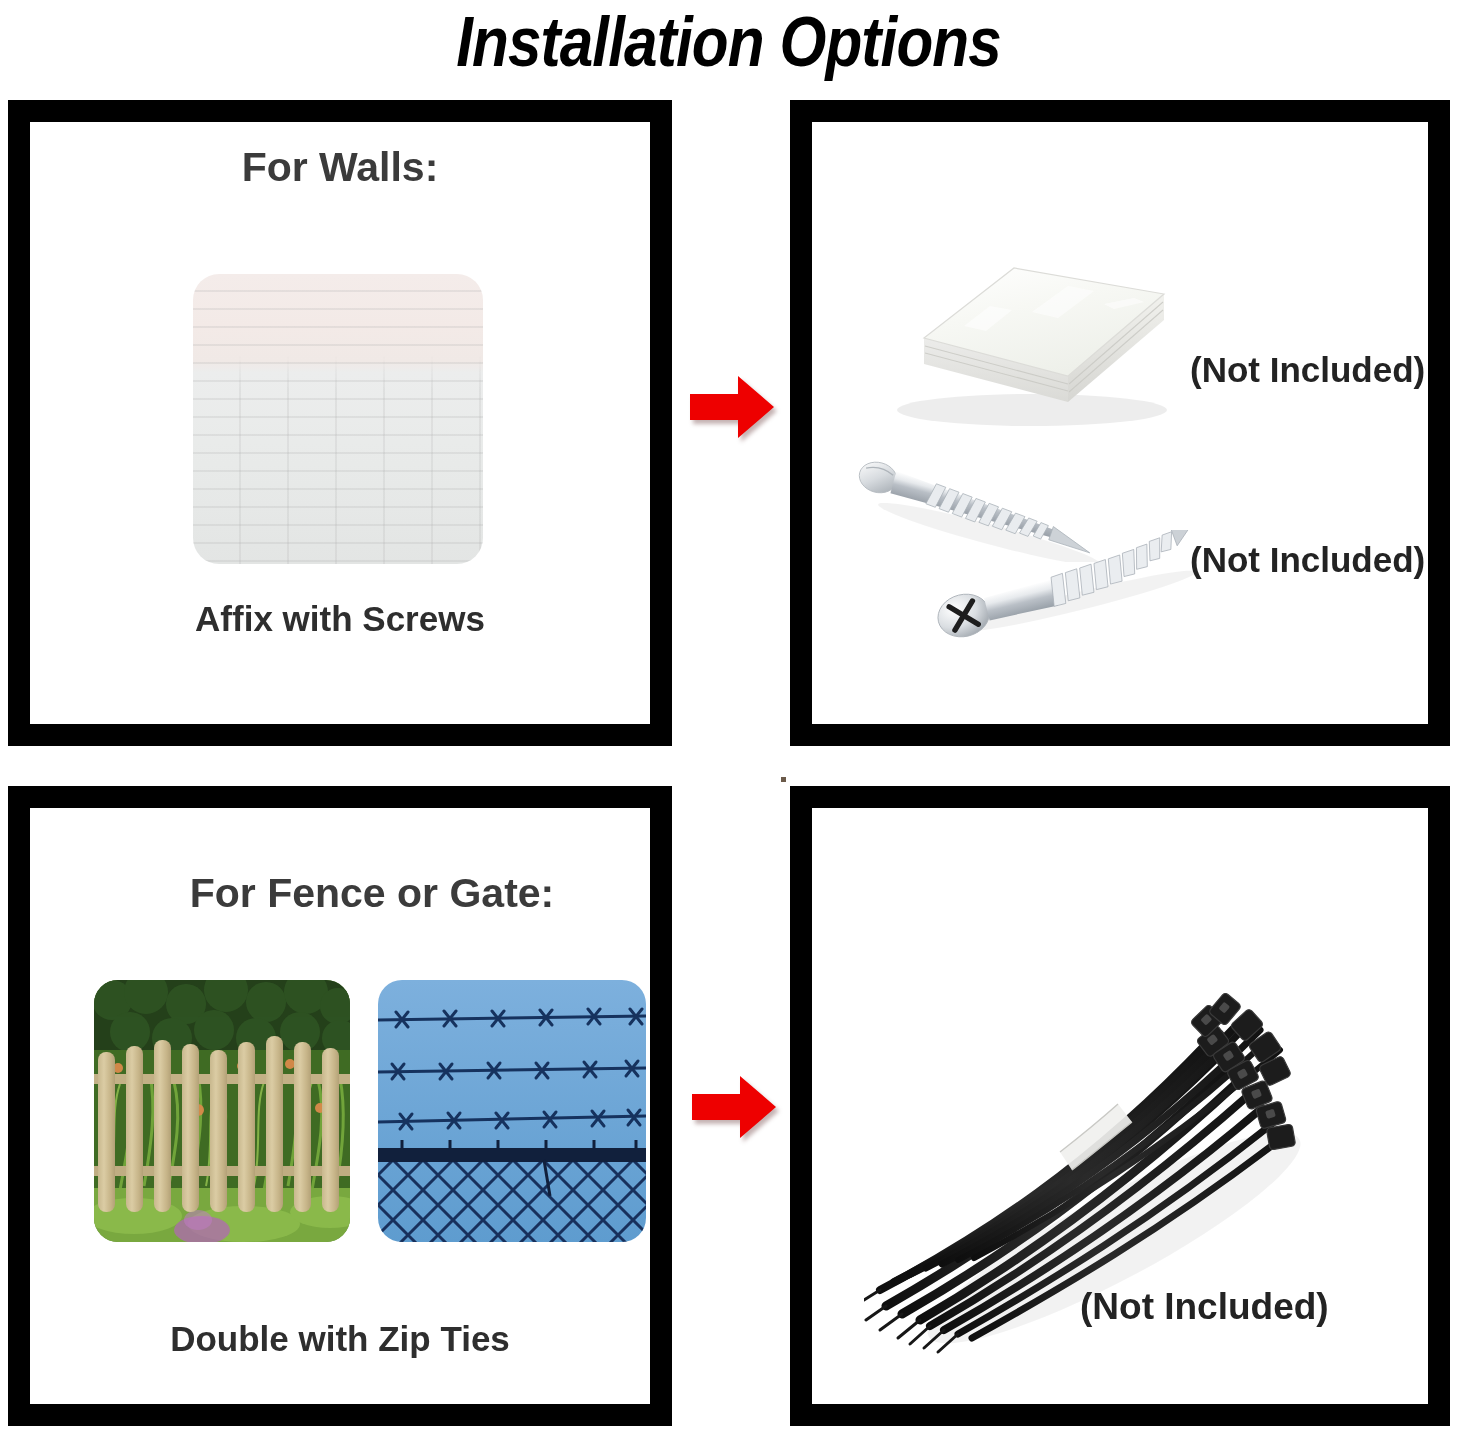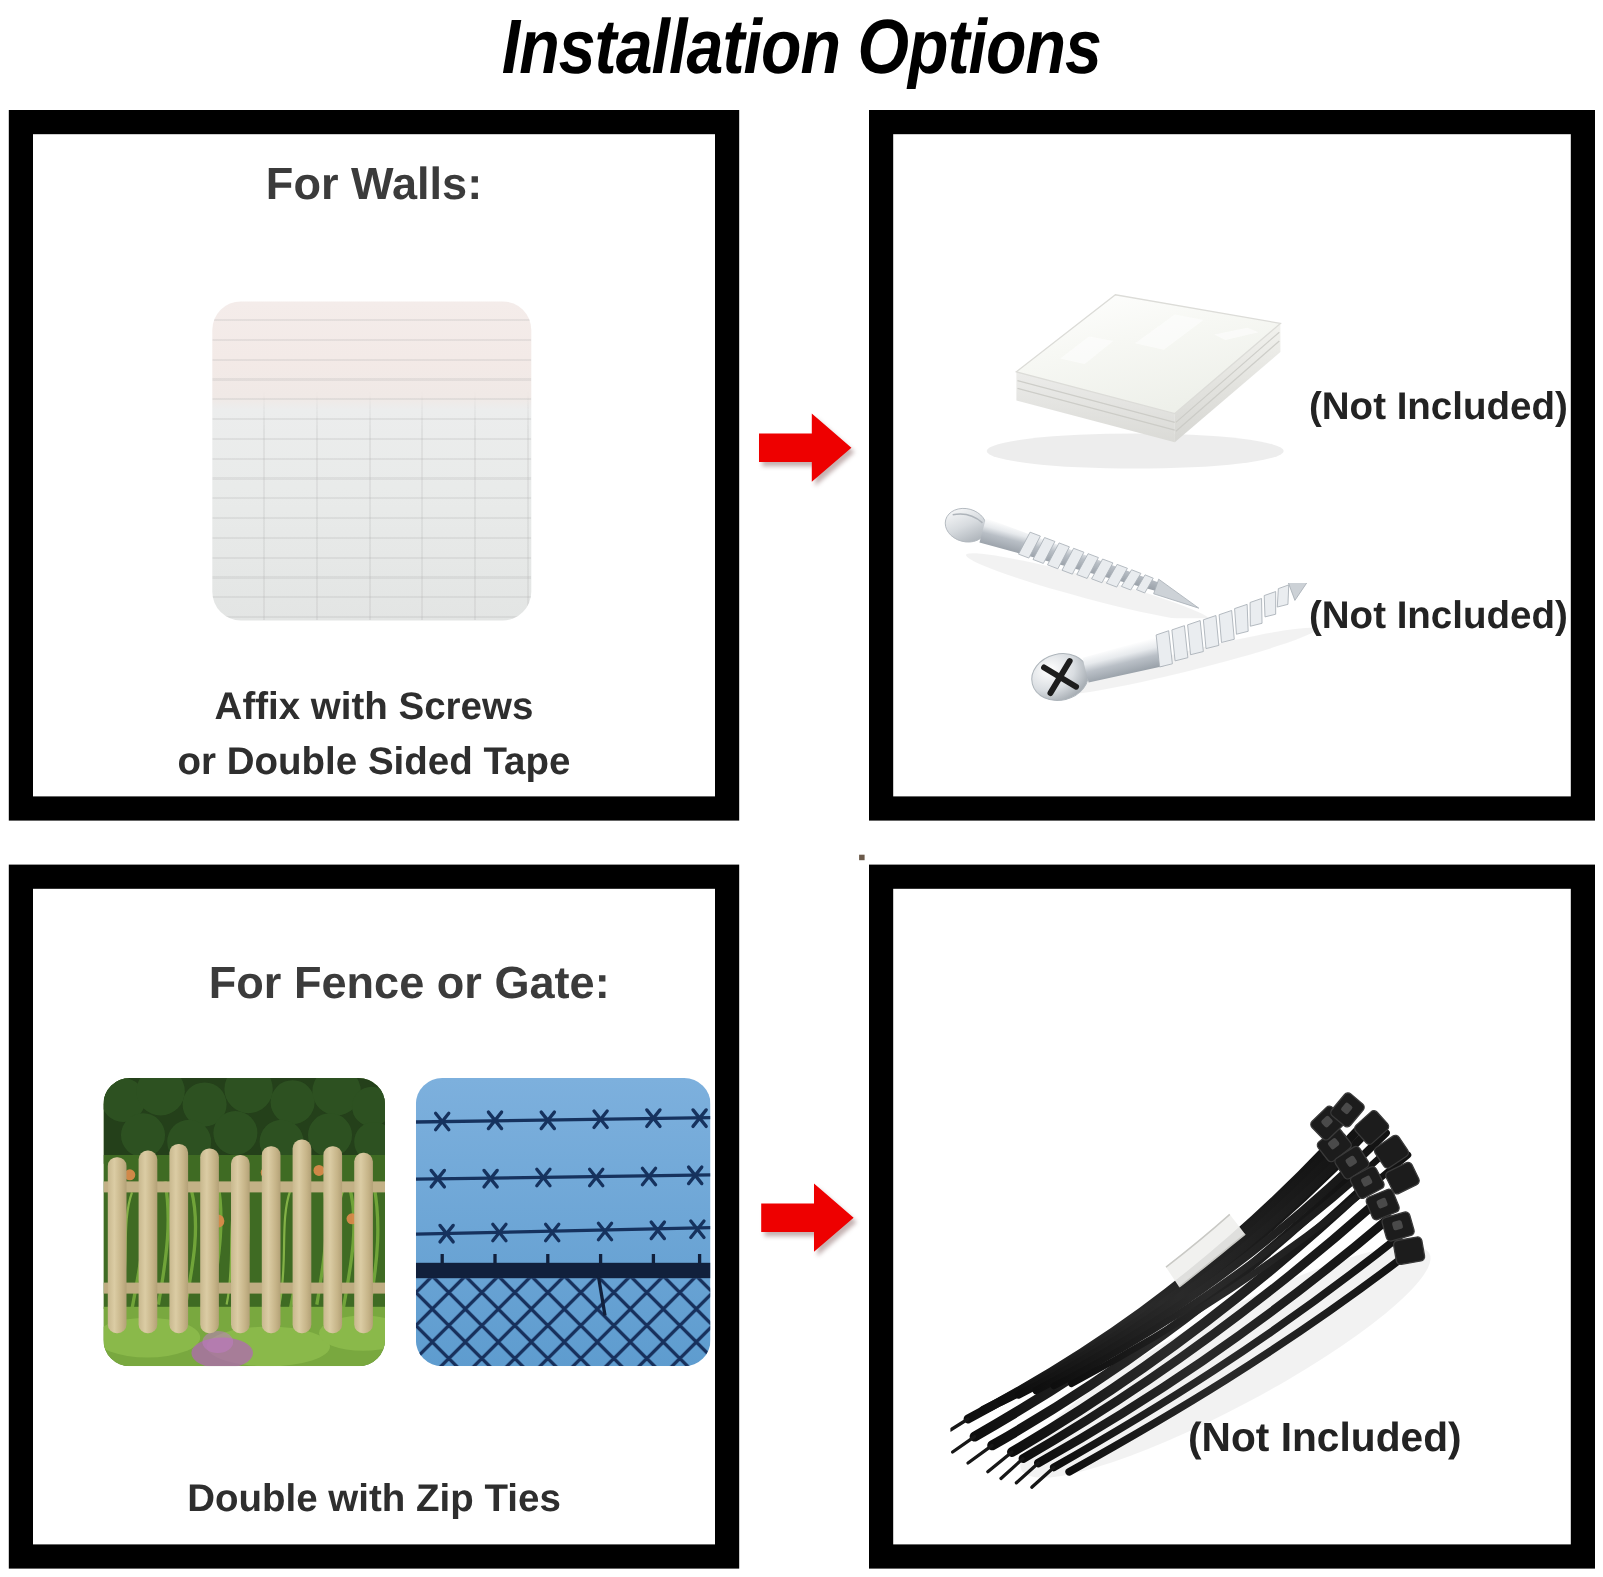--- a/index.html
+++ b/index.html
@@ -49,21 +49,20 @@
     text-align: center;
     font-size: 41px; font-weight: 700;
     color: #3b3b3b;
   }
   .panel-caption {
     position: absolute; left: 0; width: 100%;
     text-align: center;
     font-size: 35px; font-weight: 700;
     color: #2e2e2e;
     line-height: 1.42;
-    margin-top: 24px;
   }
 
   
   .arrow {
     position: absolute;
     filter: drop-shadow(3px 4px 2px rgba(60,0,0,0.30));
   }
   #arrow-top    { left: 688px; top: 374px;  width: 88px; height: 66px; }
   #arrow-bottom { left: 690px; top: 1074px; width: 88px; height: 66px; }
 
@@ -141,21 +140,20 @@
 
   <div class="panel" id="panel-walls">
     <div class="panel-inner">
 
       <div class="panel-heading" style="top:22px;">For Walls:</div>
 
       <div class="brick"></div>
 
       <div class="panel-caption" style="top:472px;">
         <div>Affix with Screws</div>
-        <div>or Double Sided Tape</div>
       </div>
 
     </div>
   </div>
 
   <svg class="arrow" id="arrow-top" viewBox="0 0 88 66">
     <polygon points="2,20 50,20 50,2 86,33 50,64 50,46 2,46" fill="#EE0000"></polygon>
   </svg>
 
   <div class="panel" id="panel-hw">

